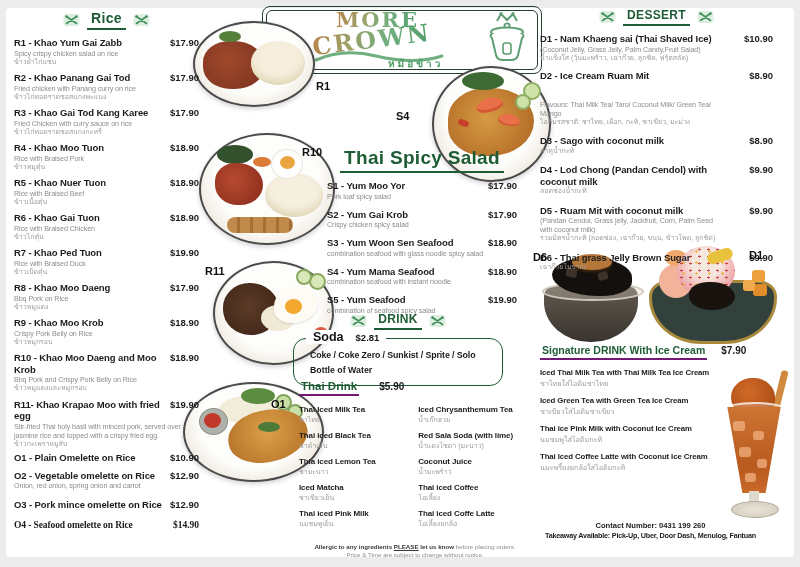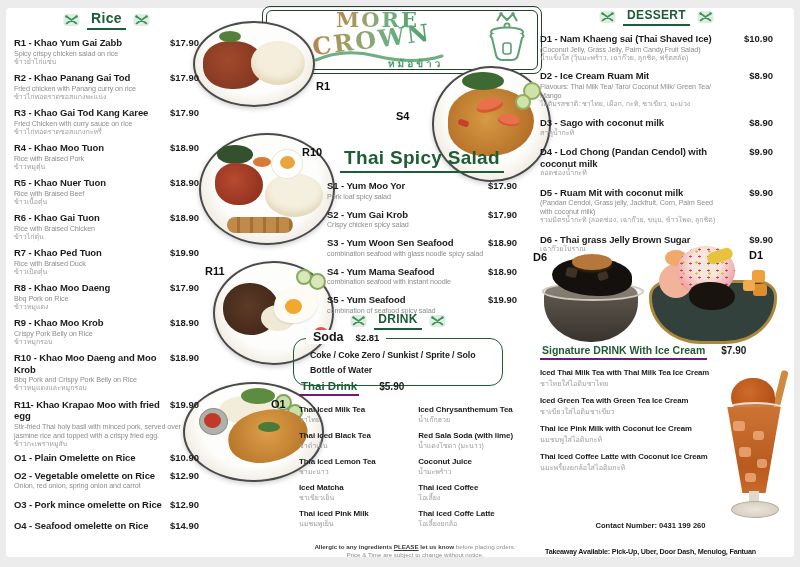--- a/index.html
+++ b/index.html
@@ -58,21 +58,21 @@
   .sg-item{margin-bottom:8px;}
   .sg-name{font-weight:700; font-size:7.8px; line-height:10.5px; color:#1c1c1c; letter-spacing:-.1px;}
   .sg-thai{font-size:7.2px; line-height:9.5px; color:#9d9d9d;}
 
   
   #disclaimer{left:283px; top:543px; width:264px; text-align:center; font-size:6.2px; color:#8d8d8d; line-height:8px; z-index:3;}
   #disclaimer .dk{color:#3a3a3a; font-weight:700;}
   #disclaimer .u{text-decoration:underline;}
   #contact{left:528px; top:521px; width:245px; text-align:center; z-index:3;}
   .contact-l1{font-weight:700; font-size:7.6px; color:#1b1b1b; line-height:10px;}
-  .contact-l2{font-weight:700; font-size:7.2px; color:#1b1b1b; letter-spacing:-.2px; line-height:10px;margin-top:16px;}
+  .contact-l2{font-weight:700; font-size:7.2px; color:#1b1b1b; letter-spacing:-.2px; line-height:10px;}
 
   
   .photo{z-index:2;}
   .plate{position:absolute; inset:0; background:radial-gradient(ellipse at 50% 40%, #fdfdfb 55%, #efe9df 78%, #e0dacd 100%);
          border:2px solid #4a4a4a; border-radius:50%; box-shadow:0 2px 5px rgba(0,0,0,.18);}
   .blob{position:absolute;}
   .photo-label{z-index:4; font-weight:700; font-size:11px; color:#101010;}
 
   
   .tea-straw{position:absolute; right:11px; top:0; width:7px; height:48px; background:#cf8a40; transform:rotate(14deg); border-radius:3px;}
@@ -230,21 +230,21 @@
           <span class="mi-price">$12.90</span>
         </div>
         <div class="mi-desc">Onion, red onion, spring onion and carrot</div>
       </div>
   <div class="mi" style="margin-top:9px;">
         <div class="mi-head">
           <span class="mi-name">O3 - Pork mince omelette on Rice</span>
           <span class="mi-price">$12.90</span>
         </div>
       </div>
-  <div class="mi" style="margin-top:9px;">
+  <div class="mi" style="margin-top:9px;font-family:Liberation Serif, serif;">
         <div class="mi-head">
           <span class="mi-name">O4 - Seafood omelette on Rice</span>
           <span class="mi-price">$14.90</span>
         </div>
       </div>
 </div>
 
 <div class="abs" style="left:327px; top:147px; width:190px; z-index:3;">
   <div class="sec-head">
     <span class="sec-title t13">Thai Spicy Salad</span>
@@ -387,21 +387,21 @@
           <span class="mi-price">$10.90</span>
         </div>
         <div class="mi-desc">(Coconut Jelly, Grass Jelly, Palm Candy,Fruit Salad)</div>
         <div class="mi-thai">น้ำแข็งใส (วุ้นมะพร้าว, เฉาก๊วย, ลูกชิด, ฟรุ้ตสลัด)</div>
       </div>
   <div class="mi" style="margin-top:8px;">
         <div class="mi-head">
           <span class="mi-name">D2 - Ice Cream Ruam Mit</span>
           <span class="mi-price">$8.90</span>
         </div>
-        <div class="mi-desc" style="max-width:190px;">Flavours: Thai Milk Tea/ Taro/ Coconut Milk/ Green Tea/ Mango</div>
+        <div class="mi-desc" style="max-width:190px;margin-top:18px;">Flavours: Thai Milk Tea/ Taro/ Coconut Milk/ Green Tea/ Mango</div>
         <div class="mi-thai">ไอติมรสชาติ: ชาไทย, เผือก, กะทิ, ชาเขียว, มะม่วง</div>
       </div>
   <div class="mi" style="margin-top:9px;">
         <div class="mi-head">
           <span class="mi-name">D3 - Sago with coconut milk</span>
           <span class="mi-price">$8.90</span>
         </div>
         <div class="mi-thai">สาคูน้ำกะทิ</div>
       </div>
   <div class="mi" style="margin-top:9px;">

